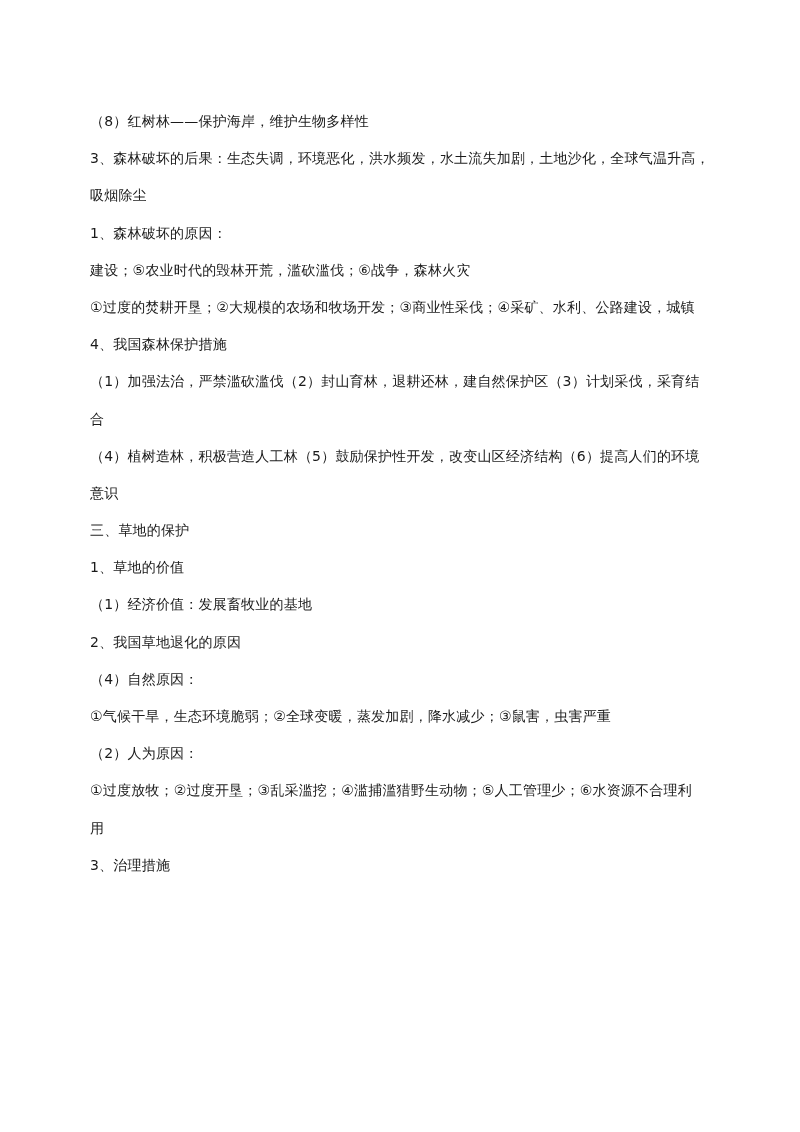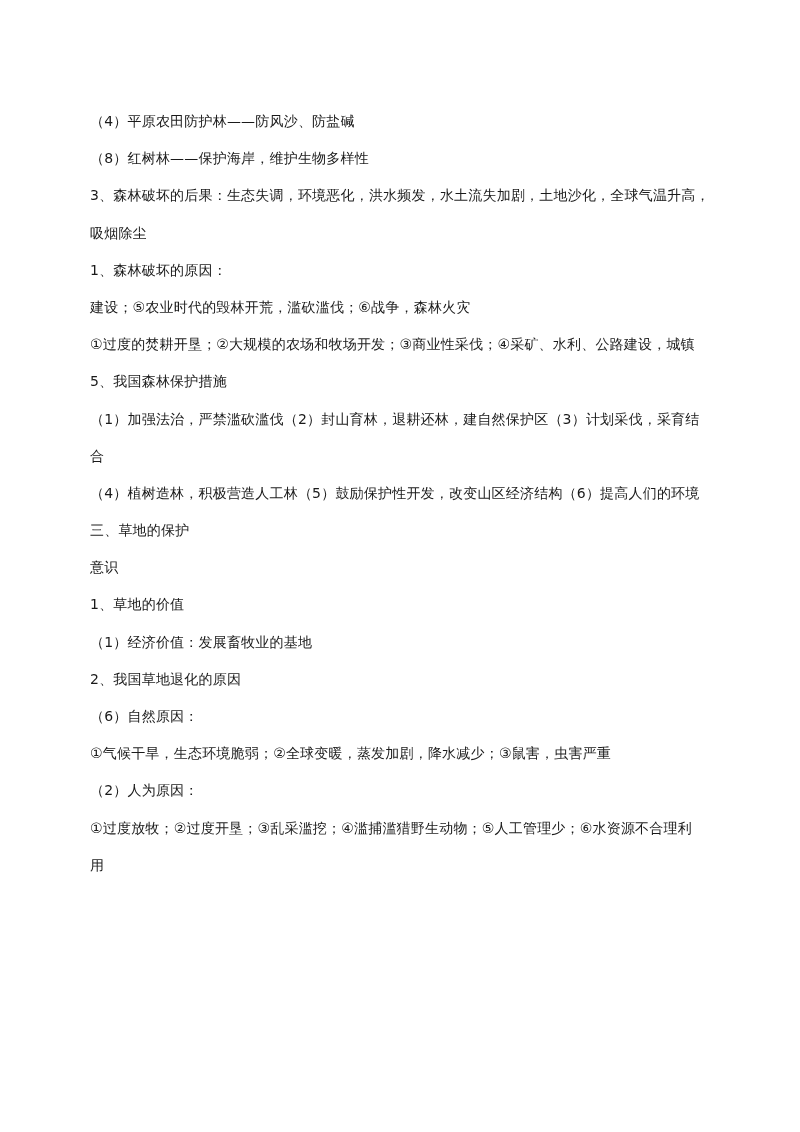--- a/index.html
+++ b/index.html
@@ -26,34 +26,34 @@
       line-height: 37.2px;
       height: 37.2px;
       white-space: nowrap;
       letter-spacing: 0.2px;
     }
   </style>
 </head>
 <body>
 
 <div class="page">
-  <div class="line">（4）平原农田防护林——防风沙、防盐碱</div>
   <div class="line">（8）红树林——保护海岸，维护生物多样性</div>
   <div class="line">3、森林破坏的后果：生态失调，环境恶化，洪水频发，水土流失加剧，土地沙化，全球气温升高，</div>
   <div class="line">吸烟除尘</div>
   <div class="line">1、森林破坏的原因：</div>
   <div class="line">建设；⑤农业时代的毁林开荒，滥砍滥伐；⑥战争，森林火灾</div>
   <div class="line">①过度的焚耕开垦；②大规模的农场和牧场开发；③商业性采伐；④采矿、水利、公路建设，城镇</div>
-  <div class="line">5、我国森林保护措施</div>
+  <div class="line">4、我国森林保护措施</div>
   <div class="line">（1）加强法治，严禁滥砍滥伐（2）封山育林，退耕还林，建自然保护区（3）计划采伐，采育结</div>
   <div class="line">合</div>
   <div class="line">（4）植树造林，积极营造人工林（5）鼓励保护性开发，改变山区经济结构（6）提高人们的环境</div>
+  <div class="line">意识</div>
   <div class="line">三、草地的保护</div>
-  <div class="line">意识</div>
   <div class="line">1、草地的价值</div>
   <div class="line">（1）经济价值：发展畜牧业的基地</div>
   <div class="line">2、我国草地退化的原因</div>
-  <div class="line">（6）自然原因：</div>
+  <div class="line">（4）自然原因：</div>
   <div class="line">①气候干旱，生态环境脆弱；②全球变暖，蒸发加剧，降水减少；③鼠害，虫害严重</div>
   <div class="line">（2）人为原因：</div>
   <div class="line">①过度放牧；②过度开垦；③乱采滥挖；④滥捕滥猎野生动物；⑤人工管理少；⑥水资源不合理利</div>
   <div class="line">用</div>
+  <div class="line">3、治理措施</div>
 </div>
 
 </body></html>

